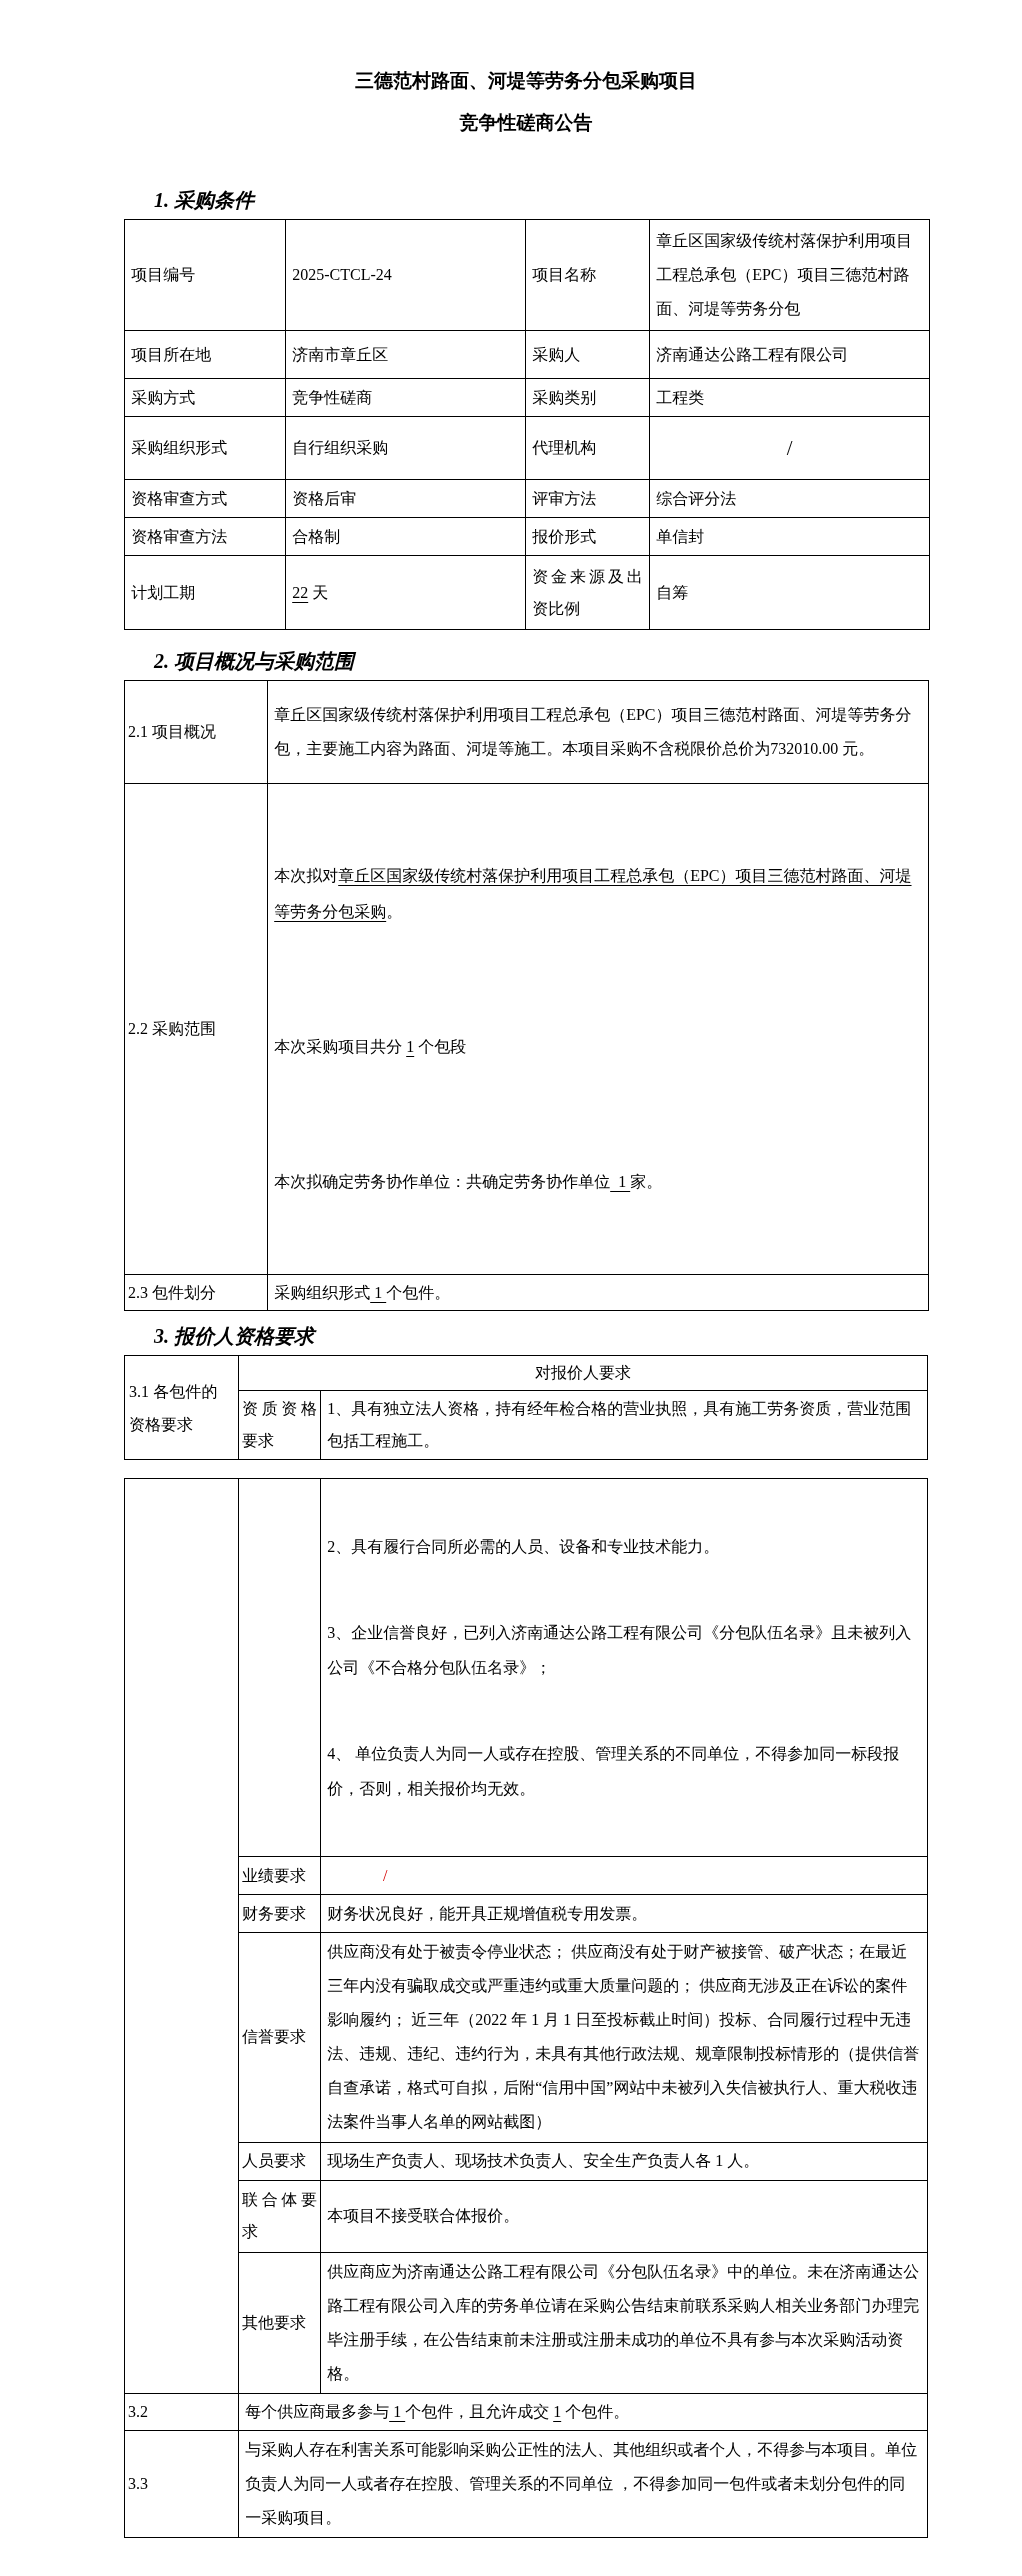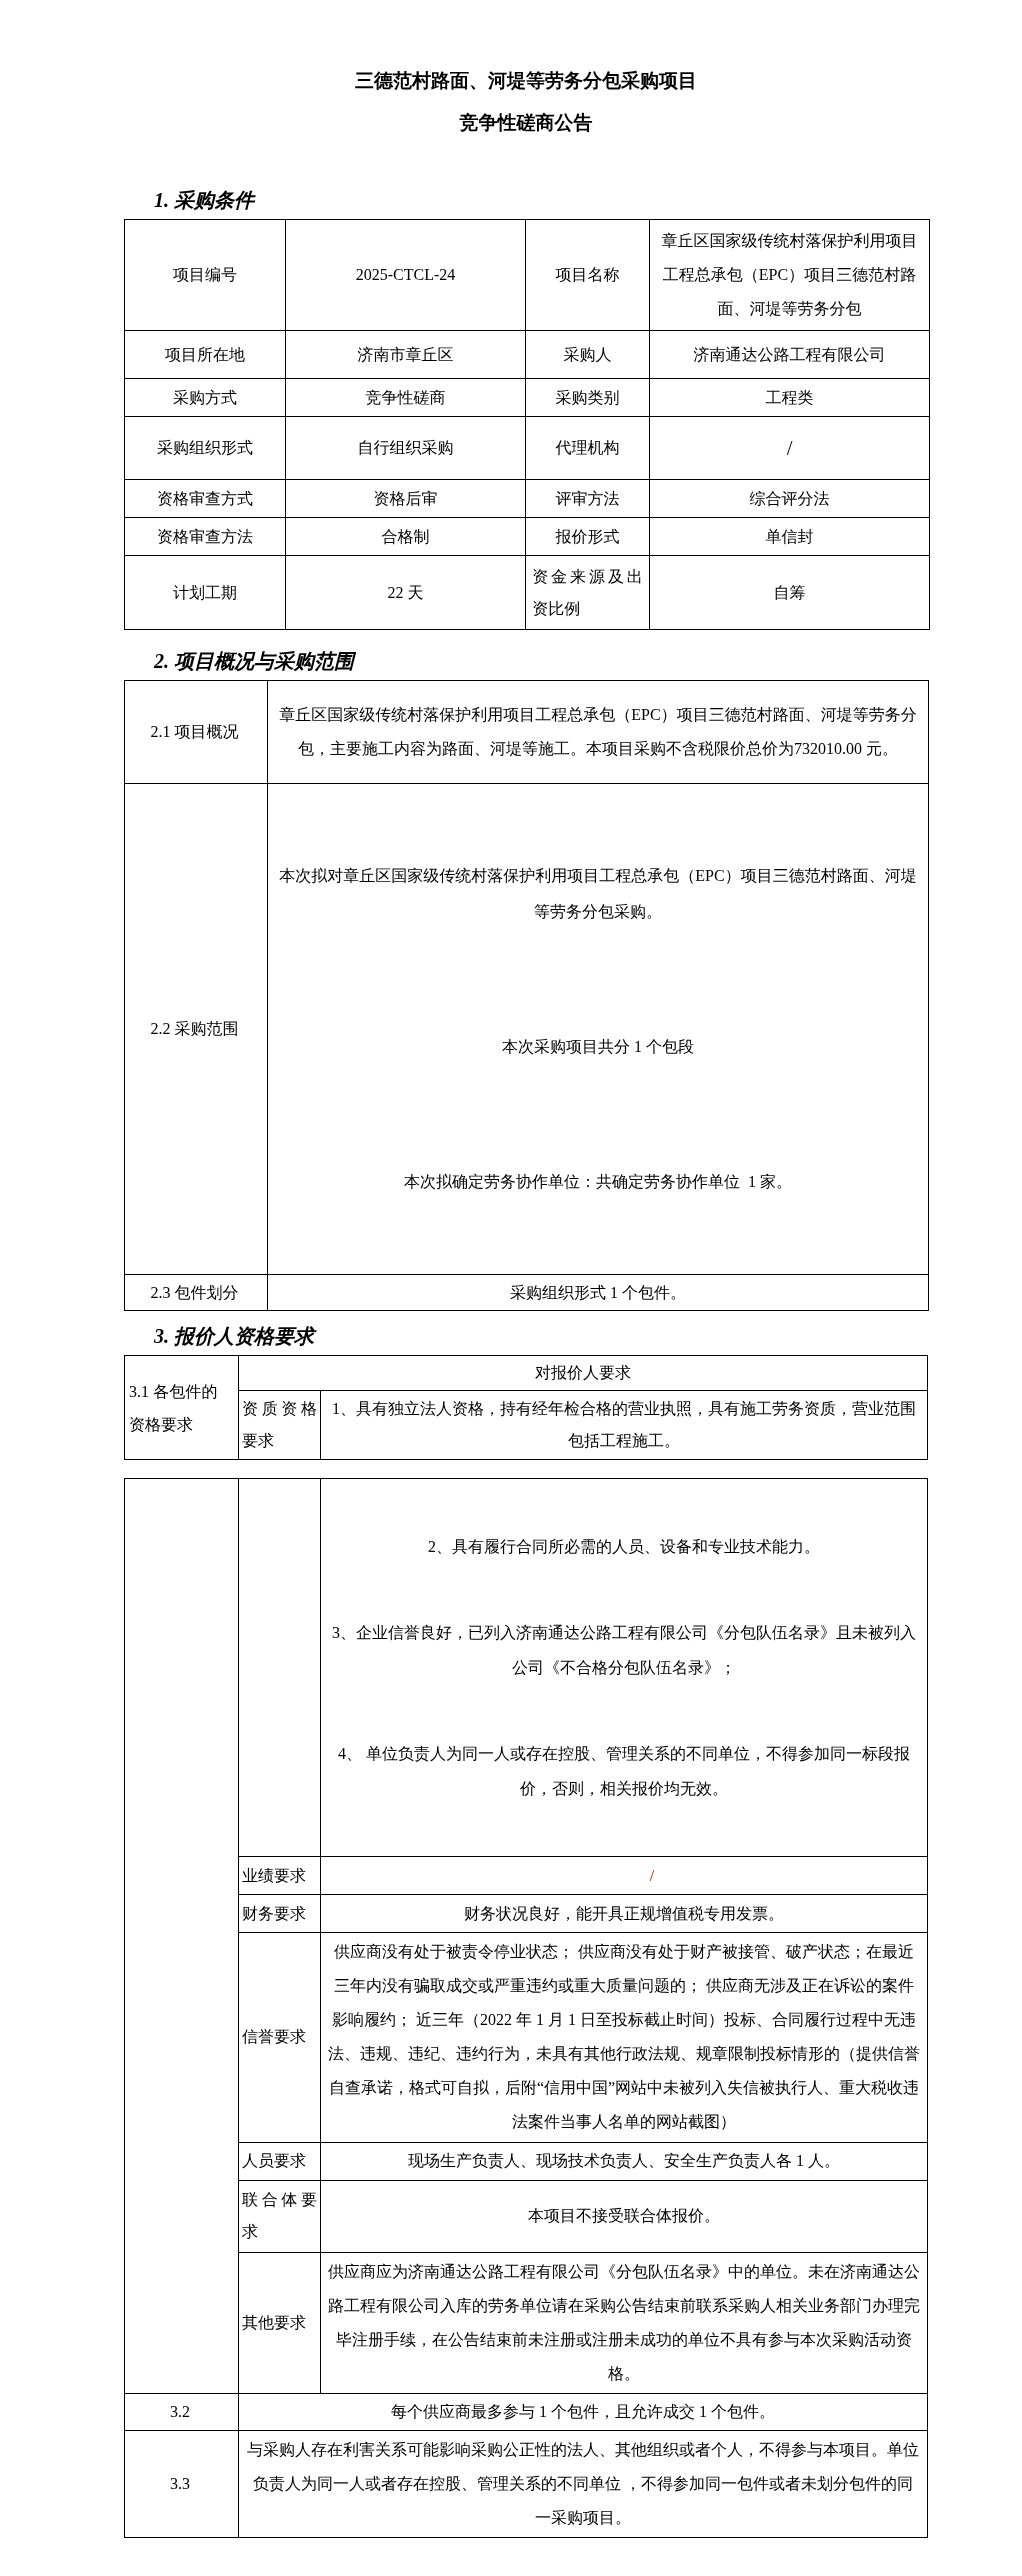--- a/index.html
+++ b/index.html
@@ -11,27 +11,27 @@
   }
   .doc { margin-left:124px; width:804px; }
   .title-block { padding-top:60px; text-align:center; font-weight:bold; font-size:19px; line-height:42px; }
   .sec-h { font-size:20px; font-weight:bold; line-height:24px; padding-left:30px; white-space:pre-wrap;font-style:italic; }
   .mt-h1{margin-top:44px;} .mt-h{margin-top:18.5px;} .mt-h3{margin-top:13px;}
   .mt-t{margin-top:7.2px;} .mt-frag{margin-top:17.5px;}
   table { border-collapse:collapse; table-layout:fixed; width:100%; }
   td {
     border:1px solid #000; border-top-width:1.5px; border-bottom-width:1.5px;
     font-size:16px; line-height:24px; padding:2.1px 6.2px;
-    vertical-align:middle; word-break:break-all; white-space:pre-wrap;text-align:center;
+    vertical-align:middle; word-break:break-all; white-space:pre-wrap;
   }
   .ct { text-align:center; }
   .sp { line-height:34px; }           
   .sp62 { line-height:32px; }
   .sp70 { line-height:36px; }
-  .u { text-underline-offset:3.6px; text-decoration-thickness:1px; }
+  .u { text-decoration:underline; text-underline-offset:3.6px; text-decoration-thickness:1px; }
   .red { color:#d40000; }
   .slash { font-size:20.6px; }
   .slash-left { padding-left:62px; }
   .jst { text-align:justify; }
   .lab3 { padding:2.1px 3.1px; line-height:32px; text-align:justify; }
   .lab31 { padding:2.1px 20.6px 2.1px 4.1px; line-height:33px; text-align:justify;margin-left:41px; }
   .lab2 { padding-left:3.1px;margin-top:9px; }
   .pgap p + p { margin-top:27px; }
   .items p { line-height:35px; }
   .items p + p { margin-top:3.1px; }

